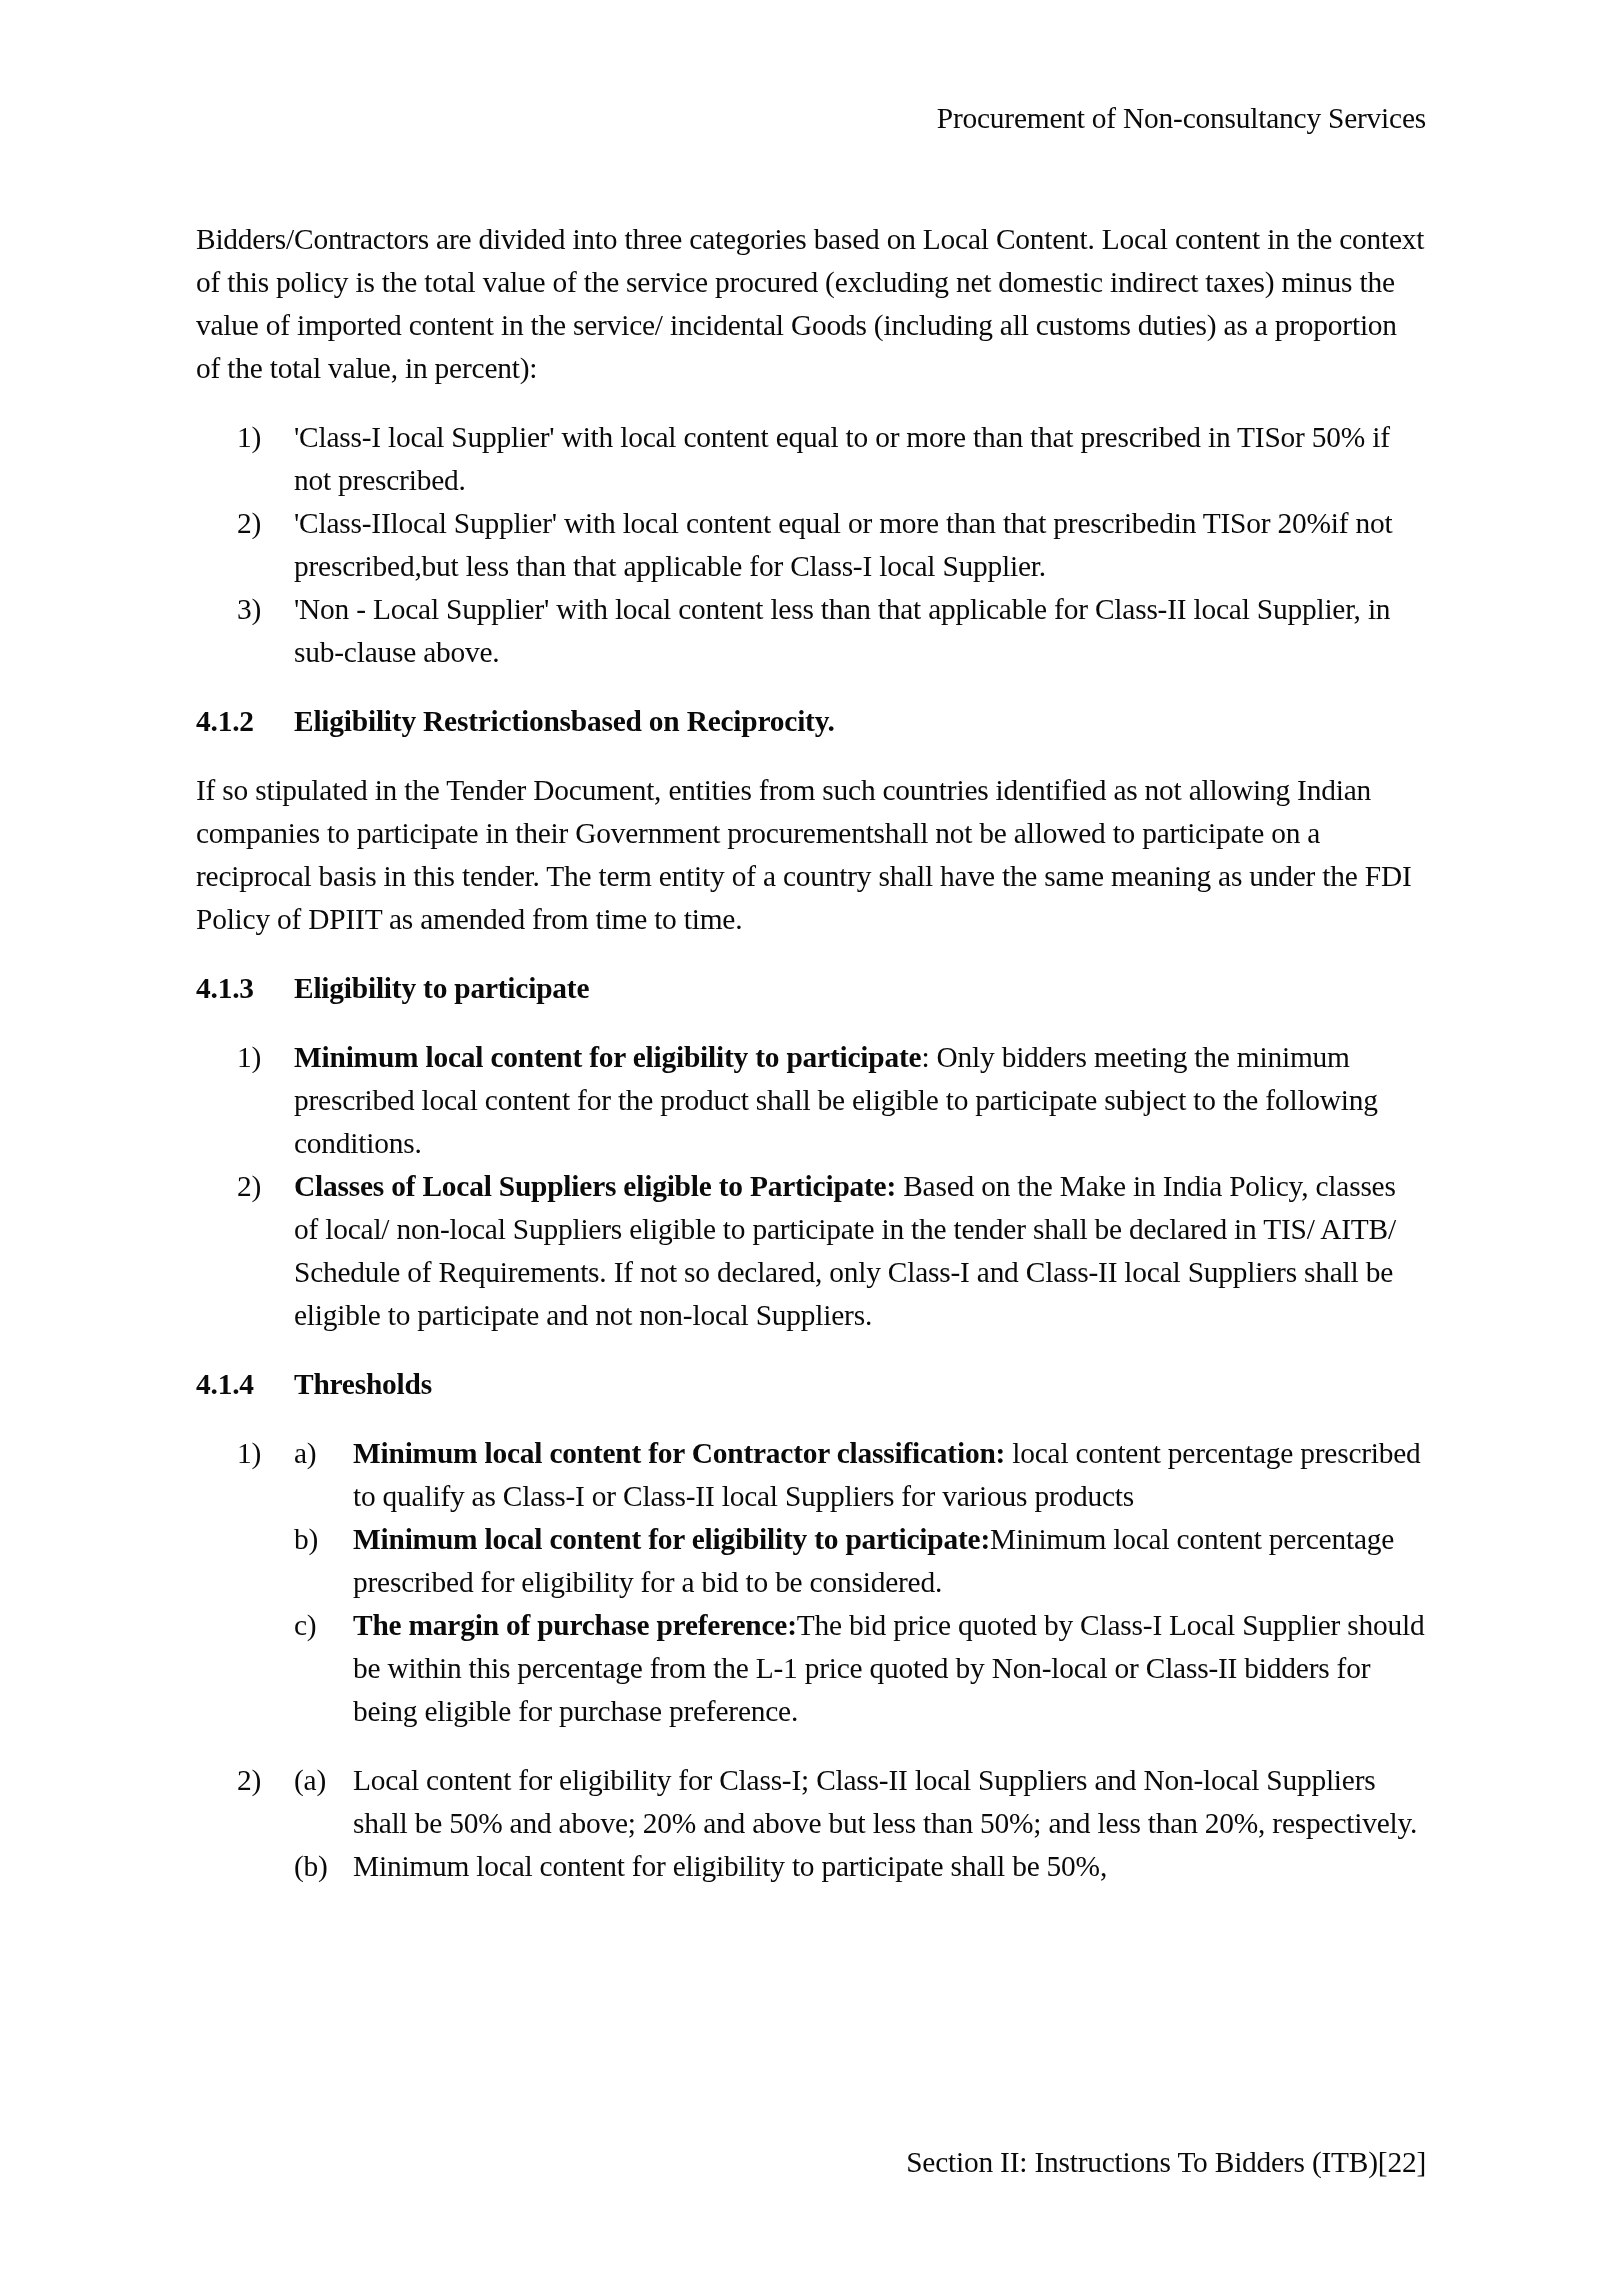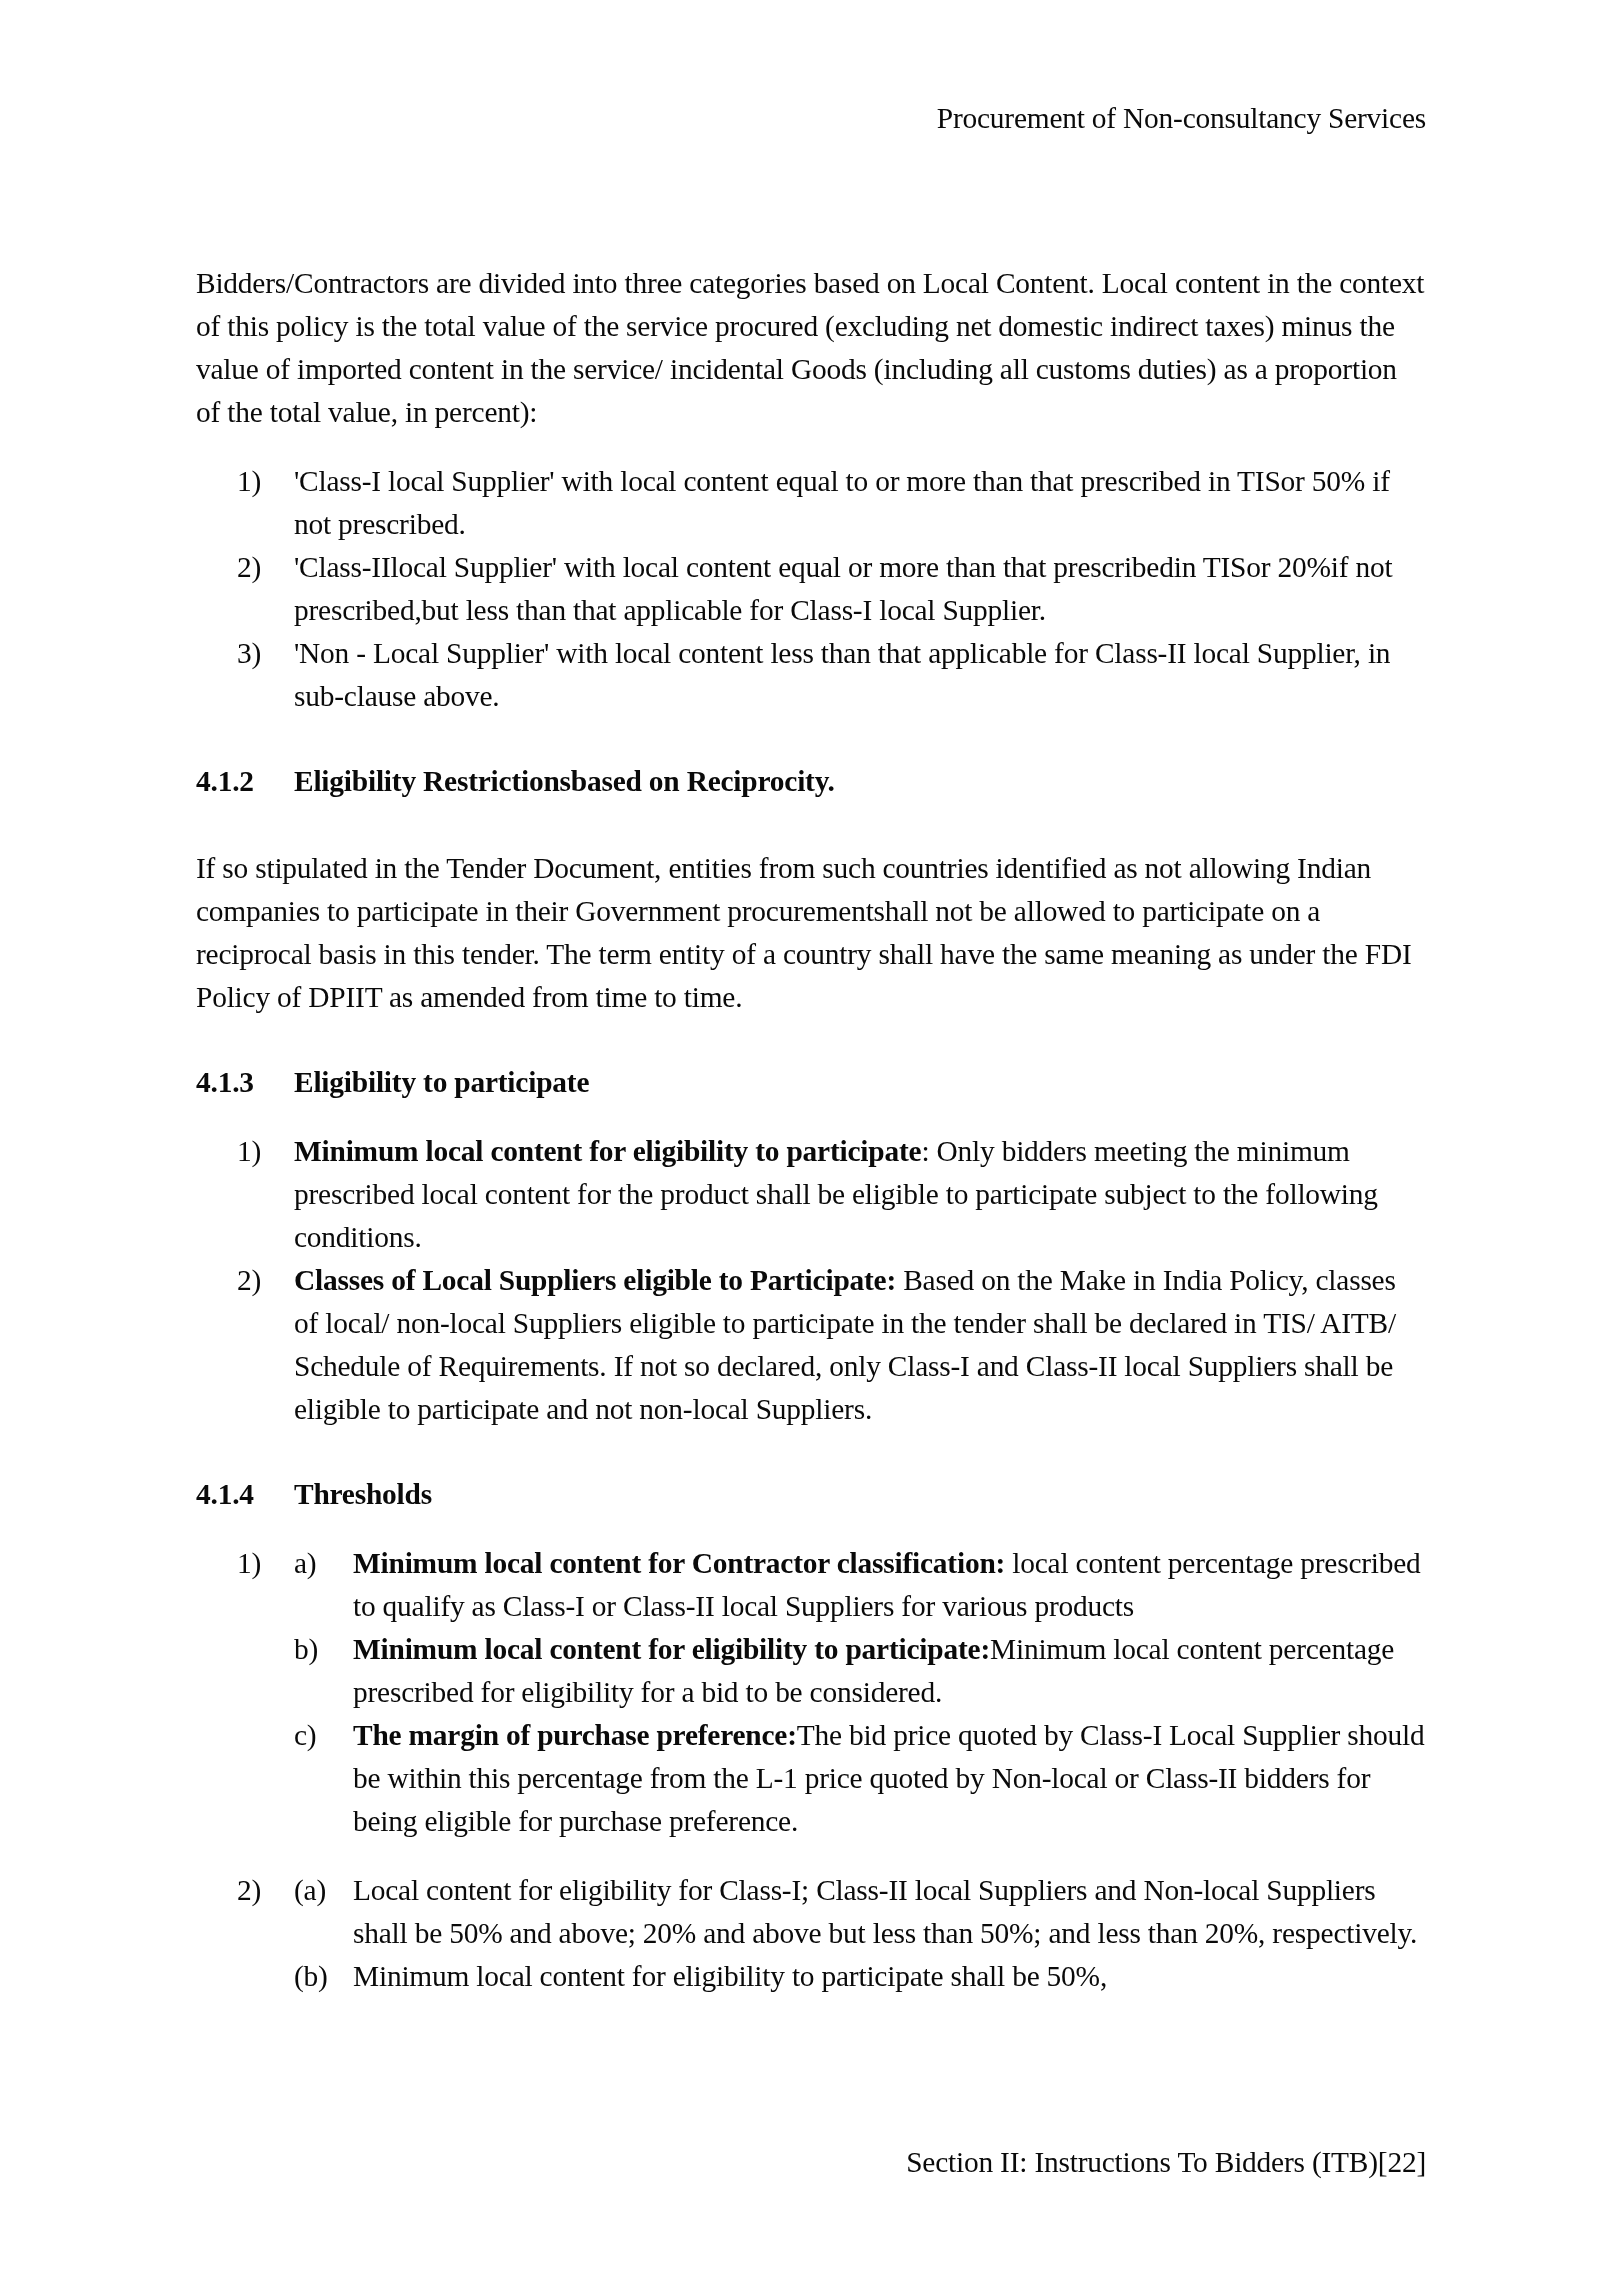--- a/index.html
+++ b/index.html
@@ -27,30 +27,29 @@
   }
   .content {
     position: absolute;
     top: 218px;
     left: 196px;
     right: 197px;
   }
   .heading {
     display: flex;
     font-weight: bold;
-    margin-top: 42px;
+    margin-top: 26px;
     margin-bottom: 26px;
   }
   .heading:first-child { margin-top: 0; }
   .heading .h-num {
     flex: 0 0 98px;
   }
   .para {
     margin-bottom: 26px;
-    margin-top: 44px;
   }
   .list-group {
     margin-bottom: 26px;
   }
   .li1 {
     position: relative;
     padding-left: 98px;
   }
   .li1 > .marker {
     position: absolute;

